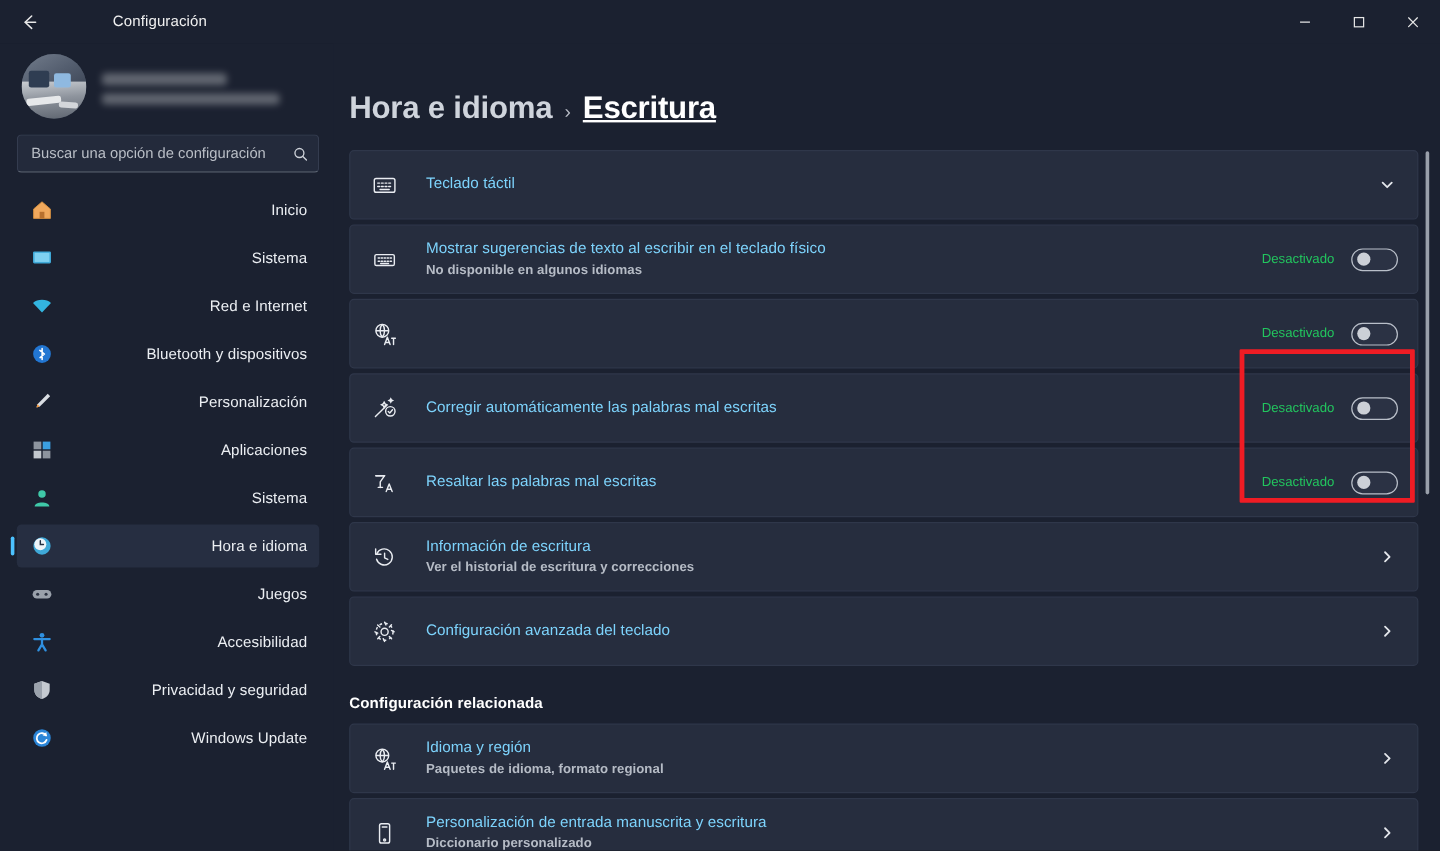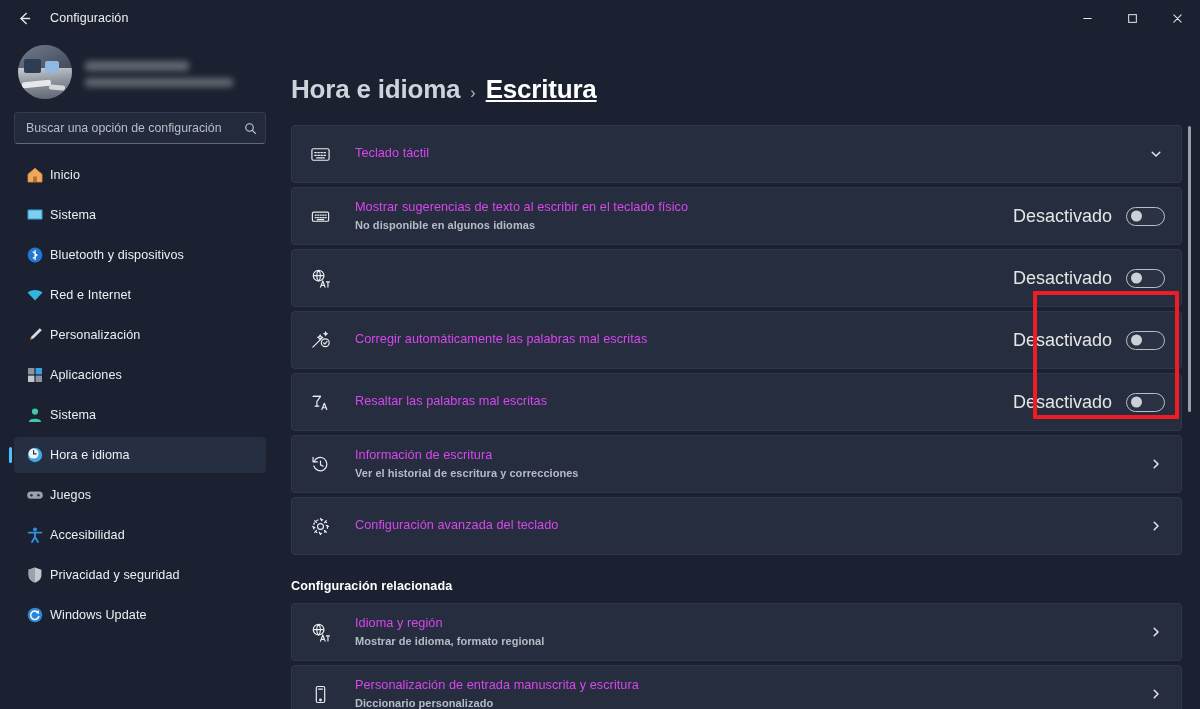--- a/index.html
+++ b/index.html
@@ -30,20 +30,21 @@
 
   
   .titlebar {
     height: 36px;
     flex: 0 0 36px;
     display: flex;
     align-items: center;
     background: #1b2130;
     position: relative;
     z-index: 20;
+    gap: 44px;
   }
   .back-btn {
     width: 34px;
     height: 30px;
     margin-left: 7px;
     display: flex;
     align-items: center;
     justify-content: center;
     border-radius: 4px;
     cursor: pointer;
@@ -168,20 +169,21 @@
   .navitem {
     position: relative;
     height: 36px;
     display: flex;
     align-items: center;
     gap: 6px;
     padding: 0 10px 0 12px;
     border-radius: 4px;
     cursor: pointer;
     margin-bottom: 4px;
+    justify-content: space-between;
   }
   .navitem.selected { background: #262e41; }
   .navitem.selected::before {
     content: "";
     position: absolute;
     left: -5px;
     top: 50%;
     transform: translateY(-50%);
     width: 3px;
     height: 16px;
@@ -254,32 +256,32 @@
     width: 22px;
     height: 22px;
     flex: 0 0 22px;
     margin-right: 24px;
     display: flex;
     align-items: center;
     justify-content: center;
   }
   .card .cicon svg { width: 21px; height: 21px; stroke: #e9ecf1; fill: none; stroke-width: 1.25; }
   .card .ctext { flex: 1 1 auto; min-width: 0; display: flex; flex-direction: column; gap: 3px; }
-  .ctitle { font-size: 12.7px; color: #d946ef; letter-spacing: .05px; line-height: 1.25; }
+  .ctitle { font-size: 12.7px; color: #7dd3fc; letter-spacing: .05px; line-height: 1.25; }
   .csub   { font-size: 11px; color: #b6bcc6; letter-spacing: .05px; line-height: 1.25; font-weight: bold; }
 
   .card .cright {
     margin-left: auto;
     display: flex;
     align-items: center;
     gap: 14px;
     flex: 0 0 auto;
     padding-left: 14px;
   }
-  .toggle-label { font-size: 18px; color: #e5e5e5; white-space: nowrap; margin-left: 16px; }
+  .toggle-label { font-size: 11px; color: #22c55e; white-space: nowrap; margin-left: 16px; }
 
   .toggle {
     width: 39px;
     height: 19px;
     border-radius: 10px;
     border: 1.2px solid #b9bfc9;
     background: #2b3244;
     position: relative;
     flex: 0 0 39px;
     cursor: pointer;
@@ -415,34 +417,34 @@
                 <rect x="1.5" y="3.5" width="15" height="10" rx="1.2" fill="#3fa9d8"></rect>
                 <rect x="2.8" y="4.7" width="12.4" height="7.6" fill="#7fd0f0"></rect>
               </svg>
           </span>
           <span class="nlabel">Sistema</span>
         </div>
 
         <div class="navitem">
           <span class="nicon">
             <svg viewBox="0 0 18 18">
+                <path d="M1.5 6.5 C5 3, 13 3, 16.5 6.5 L9 14.5 Z" fill="#33b5e0"></path>
+              </svg>
+          </span>
+          <span class="nlabel">Red e Internet</span>
+        </div>
+
+        <div class="navitem">
+          <span class="nicon">
+            <svg viewBox="0 0 18 18">
                 <circle cx="9" cy="9" r="7.4" fill="#2276d2"></circle>
                 <path d="M7.2 6 L11 9 L7.4 12 M9.1 4.4 V13.6" stroke="#ffffff" stroke-width="1.3" fill="none" stroke-linejoin="round" stroke-linecap="round"></path>
               </svg>
           </span>
           <span class="nlabel">Bluetooth y dispositivos</span>
-        </div>
-
-        <div class="navitem">
-          <span class="nicon">
-            <svg viewBox="0 0 18 18">
-                <path d="M1.5 6.5 C5 3, 13 3, 16.5 6.5 L9 14.5 Z" fill="#33b5e0"></path>
-              </svg>
-          </span>
-          <span class="nlabel">Red e Internet</span>
         </div>
 
         <div class="navitem">
           <span class="nicon">
             <svg viewBox="0 0 18 18">
                 <path d="M13.8 2.2 L15.8 4.2 L7.2 12.8 L4.4 13.6 L5.2 10.8 Z" fill="#d9dde2"></path>
                 <path d="M5.2 10.8 L4.4 13.6 L7.2 12.8 Z" fill="#f0953c"></path>
               </svg>
           </span>
           <span class="nlabel">Personalización</span>
@@ -684,21 +686,21 @@
             <span class="cicon">
               <svg viewBox="0 0 22 22">
                   <circle cx="9" cy="8" r="5.6"></circle>
                   <path d="M3.4 8h11.2M9 2.4c2.6 2.6 2.6 8.6 0 11.2M9 2.4c-2.6 2.6-2.6 8.6 0 11.2"></path>
                 <path d="M11 20 L13.4 13.6 L15.8 20 M11.7 18.2 H14.9" stroke-linecap="round" stroke-linejoin="round"></path>
                 <path d="M17.2 14.6 H20.4 M18.8 14.6 V20" stroke-linecap="round"></path>
                 </svg>
             </span>
             <span class="ctext">
               <span class="ctitle">Idioma y región</span>
-              <span class="csub">Mostrar de idioma, formato regional</span>
+              <span class="csub">Paquetes de idioma, formato regional</span>
             </span>
             <span class="cright">
               <span class="chev">
                 <svg viewBox="0 0 12 12">
                     <path d="M4.2 2.2 L8 6 L4.2 9.8" stroke-linecap="round" stroke-linejoin="round"></path>
                   </svg>
               </span>
             </span>
           </div>
 

